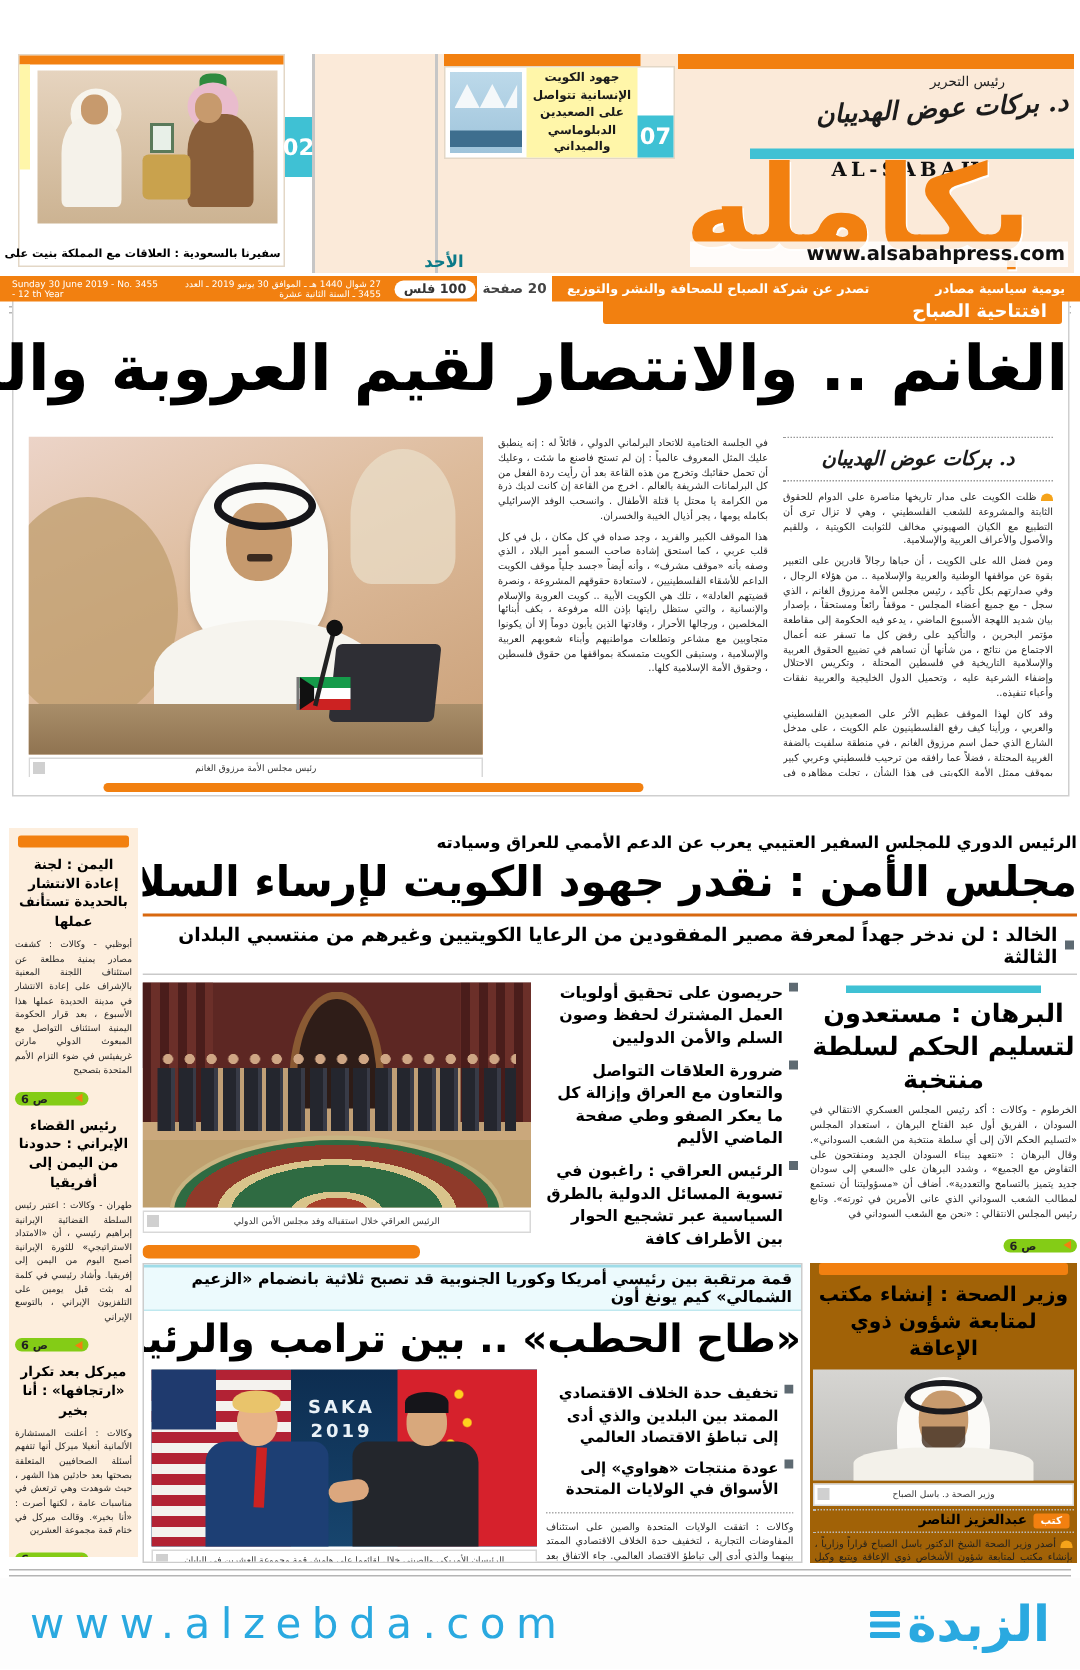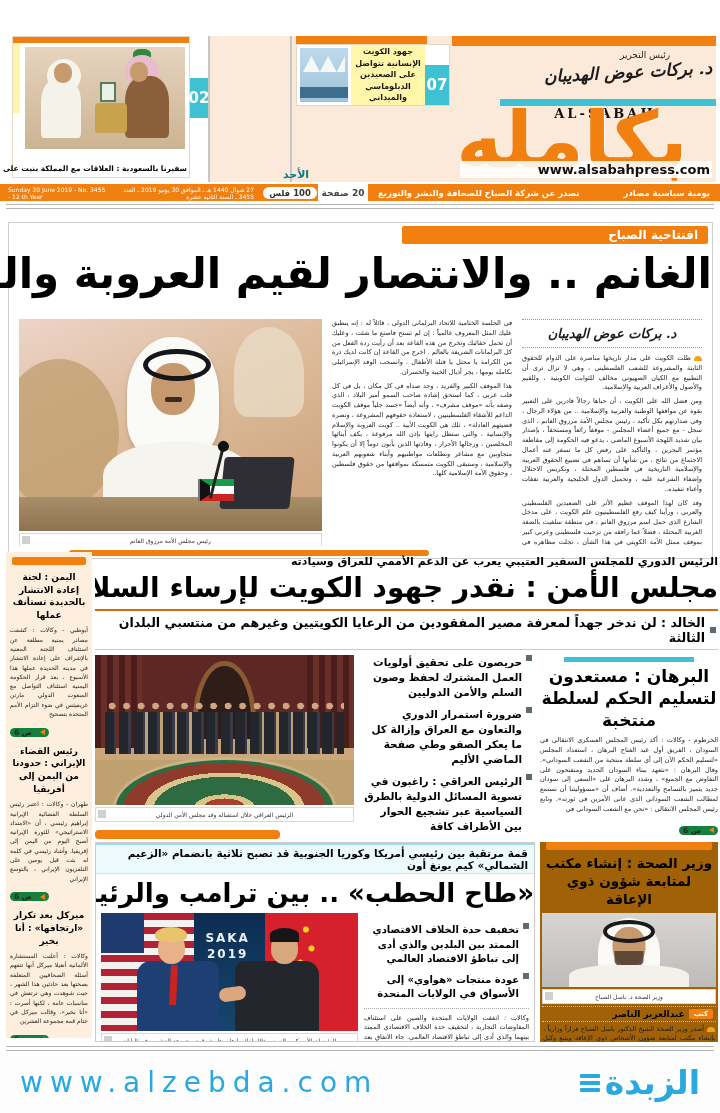--- a/index.html
+++ b/index.html
@@ -41,42 +41,42 @@
   .page-badge{color:#fff;font-weight:bold;display:flex;align-items:center;justify-content:center;}
   .badge-02{left:190px;top:78px;width:18px;height:40px;font-size:15px;}
   .promo-aid{left:296px;top:44px;width:154px;height:62px;display:flex;direction:ltr;}
   .p2-photo{position:relative;flex:0 0 48px;margin:3px;overflow:hidden;background:linear-gradient(#bcd9ea,#9fc4db);}
   .p2-tent{position:absolute;left:3px;top:8px;right:3px;height:16px;background:#f4f8fa;
            clip-path:polygon(0 100%,20% 0,40% 100%,60% 0,80% 100%,100% 0,100% 100%);}
   .p2-base{position:absolute;left:0;right:0;bottom:4px;height:11px;background:#3e6e8e;}
   .p2-txt{flex:1;background:#fff6a9;font-size:8px;font-weight:bold;color:#1a1a1a;
           display:flex;align-items:center;text-align:center;padding:2px 3px;line-height:1.45;}
   .p2-badge{flex:0 0 24px;display:flex;flex-direction:column;justify-content:flex-end;}
-  .p2-badge .bx{height:40px;font-size:15px;}
+  .p2-badge .bx{height:28px;font-size:15px;}
   .alsabah-en{left:540px;top:106px;width:130px;text-align:center;font-size:13px;font-weight:bold;
               font-family:"DejaVu Serif",serif;letter-spacing:3px;color:#101010;}
   .alsabah-logo{right:2px;top:100px;width:292px;text-align:center;font-size:78px;line-height:1.05;
                 font-weight:bold;color:#f28010;z-index:2;text-shadow:1px 1px 0 #fff;}
   .website{left:460px;top:161px;width:252px;font-size:13px;font-weight:bold;color:#101010;
            text-align:right;z-index:3;background:rgba(255,255,255,.85);padding:1px 2px;box-sizing:border-box;}
   .day-label{left:268px;top:168px;width:56px;text-align:center;color:#0b7a88;font-size:11px;font-weight:bold;}
   .info-strip{left:0;top:184px;width:720px;height:17px;display:flex;direction:rtl;z-index:1;}
   .seg-tag{flex:0 0 352px;background:#f28010;color:#fff;font-size:8.5px;font-weight:bold;
            display:flex;justify-content:space-between;align-items:center;padding:0 10px;box-sizing:border-box;}
   .seg-pages{flex:0 0 50px;background:#fff;color:#444;font-size:9px;font-weight:bold;
              display:flex;align-items:center;justify-content:center;}
   .seg-price{flex:0 0 56px;background:#f28010;display:flex;align-items:center;justify-content:center;}
   .seg-price .pill{background:#fff;border-radius:8px;font-size:8.5px;font-weight:bold;color:#333;padding:1px 6px;}
   .seg-date{flex:1;background:#f28010;color:#fff;font-size:6px;display:flex;
             justify-content:space-between;align-items:center;padding:0 8px;box-sizing:border-box;}
   .hrule{left:6px;width:708px;height:3px;border-top:1px solid #b5b5b5;border-bottom:1px solid #b5b5b5;}
   .rule-1{top:204px;} .rule-2{top:1046px;}
 
   
-  .editorial{left:8px;top:222px;width:705px;height:337px;border:1px solid #cfcfcf;background:#fff;box-sizing:border-box;}
+  .editorial{left:8px;top:194px;width:705px;height:337px;border:1px solid #cfcfcf;background:#fff;box-sizing:border-box;}
   .section-label{position:absolute;right:4px;top:3px;width:306px;height:18px;background:#f28010;color:#fff;
                  font-size:12px;font-weight:bold;line-height:18px;text-align:right;padding-right:10px;
                  box-sizing:border-box;direction:rtl;border-radius:2px;}
   .ed-headline{position:absolute;top:26px;left:0;width:100%;text-align:center;font-size:42px;font-weight:bold;
                letter-spacing:-1px;white-space:nowrap;direction:rtl;color:#000;}
   .ed-body{position:absolute;top:96px;left:10px;right:10px;bottom:12px;display:flex;direction:rtl;gap:10px;overflow:hidden;}
   .ed-col{flex:0 0 180px;overflow:hidden;}
   .ed-sig{border-top:1px dotted #999;border-bottom:1px dotted #999;padding:6px 0;margin-bottom:6px;
           text-align:center;font-size:13px;transform:none;}
   p.small{font-size:6.5px;line-height:1.5;text-align:justify;margin:0 0 4px;color:#1d1d1d;}
@@ -107,22 +107,22 @@
   .gh-robe{position:absolute;left:84px;top:122px;width:150px;height:70px;background:#f6f4ee;border-radius:50% 50% 0 0;}
   .gh-mic{position:absolute;left:196px;bottom:32px;width:3px;height:50px;background:#222;transform:rotate(14deg);}
   .gh-mic::before{content:"";position:absolute;top:-9px;left:-4px;width:11px;height:11px;background:#111;border-radius:50%;}
 
   
   .sidebar{left:6px;top:552px;width:86px;height:486px;background:#fdeedd;box-sizing:border-box;
            padding:5px 4px;overflow:hidden;}
   .sb-bar{height:8px;background:#f28010;border-radius:2px;margin:0 2px 6px;}
   .sb-title{font-size:9px;font-weight:bold;line-height:1.4;text-align:center;color:#000;margin:2px 0 4px;direction:rtl;}
   .sb-body{font-size:6px;line-height:1.55;text-align:justify;color:#222;direction:rtl;margin:0 0 2px;}
-  .pref{display:inline-flex;align-items:center;gap:8px;font-size:7.5px;font-weight:bold;color:#222;
-        background:#15803d;border-radius:6px;padding:0 4px;direction:rtl;margin:1px 0 6px;}
+  .pref{display:inline-flex;align-items:center;gap:18px;font-size:7.5px;font-weight:bold;color:#222;
+        background:#84cc16;border-radius:6px;padding:0 4px;direction:rtl;margin:1px 0 6px;}
   .pref-arrow{width:0;height:0;border-top:3px solid transparent;border-bottom:3px solid transparent;
               border-right:5px solid #f28010;}
 
   
   .un-main{left:95px;top:555px;width:623px;height:285px;overflow:hidden;}
   .un-kicker{direction:rtl;text-align:right;font-size:11px;font-weight:bold;color:#000;}
   .un-headline{direction:rtl;text-align:center;font-size:28px;font-weight:bold;letter-spacing:-.5px;
                white-space:nowrap;margin-top:3px;color:#000;}
   .un-subhead{margin-top:5px;border-top:2px solid #d8680f;border-bottom:1px solid #c9c9c9;padding:4px 2px;
               direction:rtl;text-align:right;font-size:12.5px;font-weight:bold;color:#000;
@@ -372,21 +372,21 @@
         
       </div>
 
       <div class="un-mid">
         <div class="bullet">
           <span class="sq"></span>
           <span>حريصون على تحقيق أولويات العمل المشترك لحفظ وصون السلم والأمن الدوليين</span>
         </div>
         <div class="bullet">
           <span class="sq"></span>
-          <span>ضرورة استمرار الدوري والتعاون مع العراق وإزالة كل ما يعكر الصفو وطي صفحة الماضي الأليم</span>
+          <span>ضرورة العلاقات التواصل والتعاون مع العراق وإزالة كل ما يعكر الصفو وطي صفحة الماضي الأليم</span>
         </div>
         <div class="bullet">
           <span class="sq"></span>
           <span>الرئيس العراقي : راغبون في تسوية المسائل الدولية بالطرق السياسية عبر تشجيع الحوار بين الأطراف كافة</span>
         </div>
 
       </div>
 
       <div class="un-photo-wrap">
         <div class="photo photo-group">

